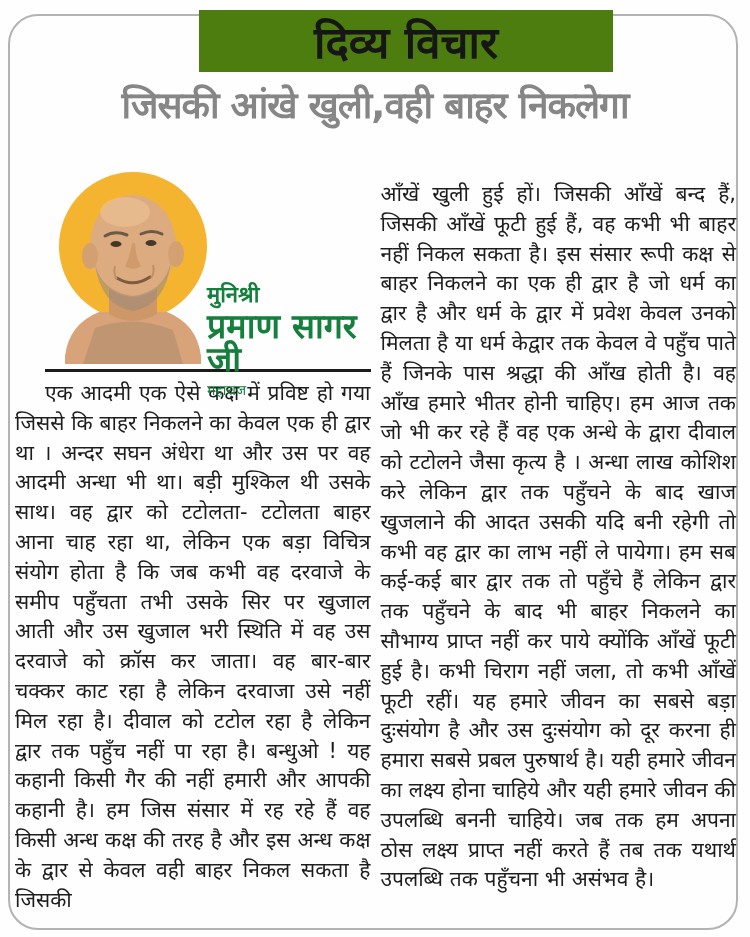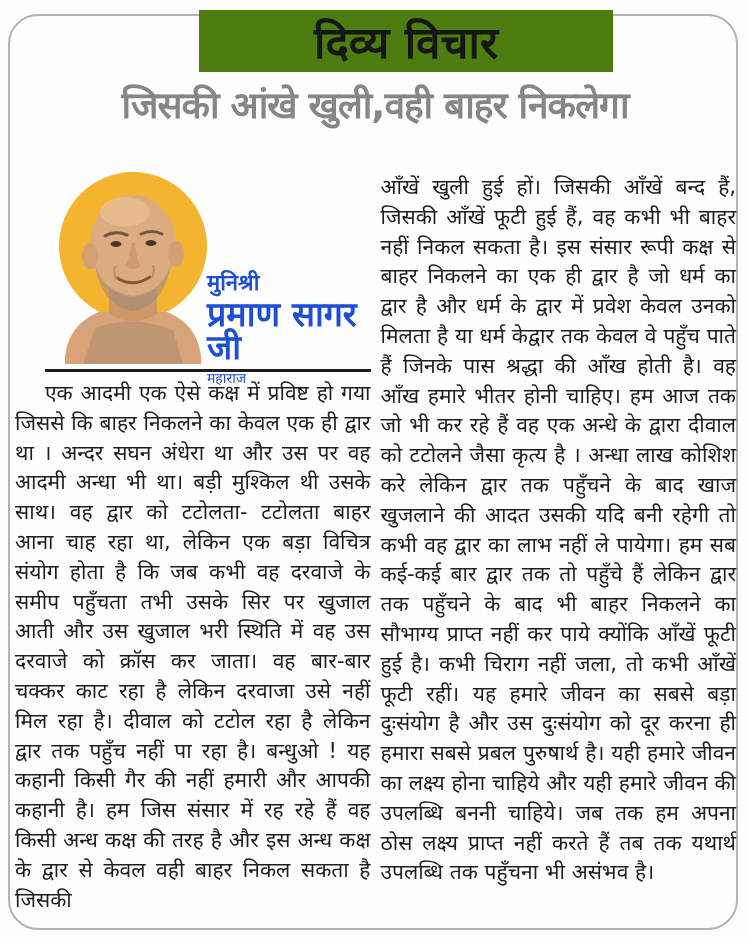--- a/index.html
+++ b/index.html
@@ -30,35 +30,35 @@
 
   .columns {
     position: absolute; top: 160px; left: 15px; right: 14px; bottom: 12px;
     display: flex; gap: 10px; z-index: 2;
   }
   .col { width: 50%; position: relative; }
 
   .photo-block { position: relative; height: 204px; width: 100%; }
   .portrait-svg { position: absolute; left: 28px; top: 4px; }
 
-  .caption { position: absolute; left: 192px; top: 108px; color: #1d4ed8; }
+  .caption { position: absolute; left: 192px; top: 120px; color: #15803d; }
   .cap-prefix { font-size: 22px; font-weight: 600; line-height: 30px; }
   .cap-name   { font-size: 34px; font-weight: 700; line-height: 33px; }
   .cap-suffix { font-size: 14px; font-weight: 500; line-height: 30px; font-family: Liberation Mono, monospace; }
 
   .divider {
     border-top: 3px solid #1b1b1b; margin: 5px 0 7px 30px;
   }
 
   .body-text {
     font-size: 21px; line-height: 29.8px; color: #1d1d1d;
     text-align: justify; font-family: "DejaVu Sans", "Liberation Serif", sans-serif;
   }
   .indent { text-indent: 30px; }
-  .col-right .body-text { margin-top: 13px; }
+  .col-right .body-text { margin-top: 20px; }
 </style>
 </head>
 <body>
 
 <div class="sheet">
 
   <div class="frame"></div>
 
   <div class="kicker">
     <span>दिव्य विचार</span>

